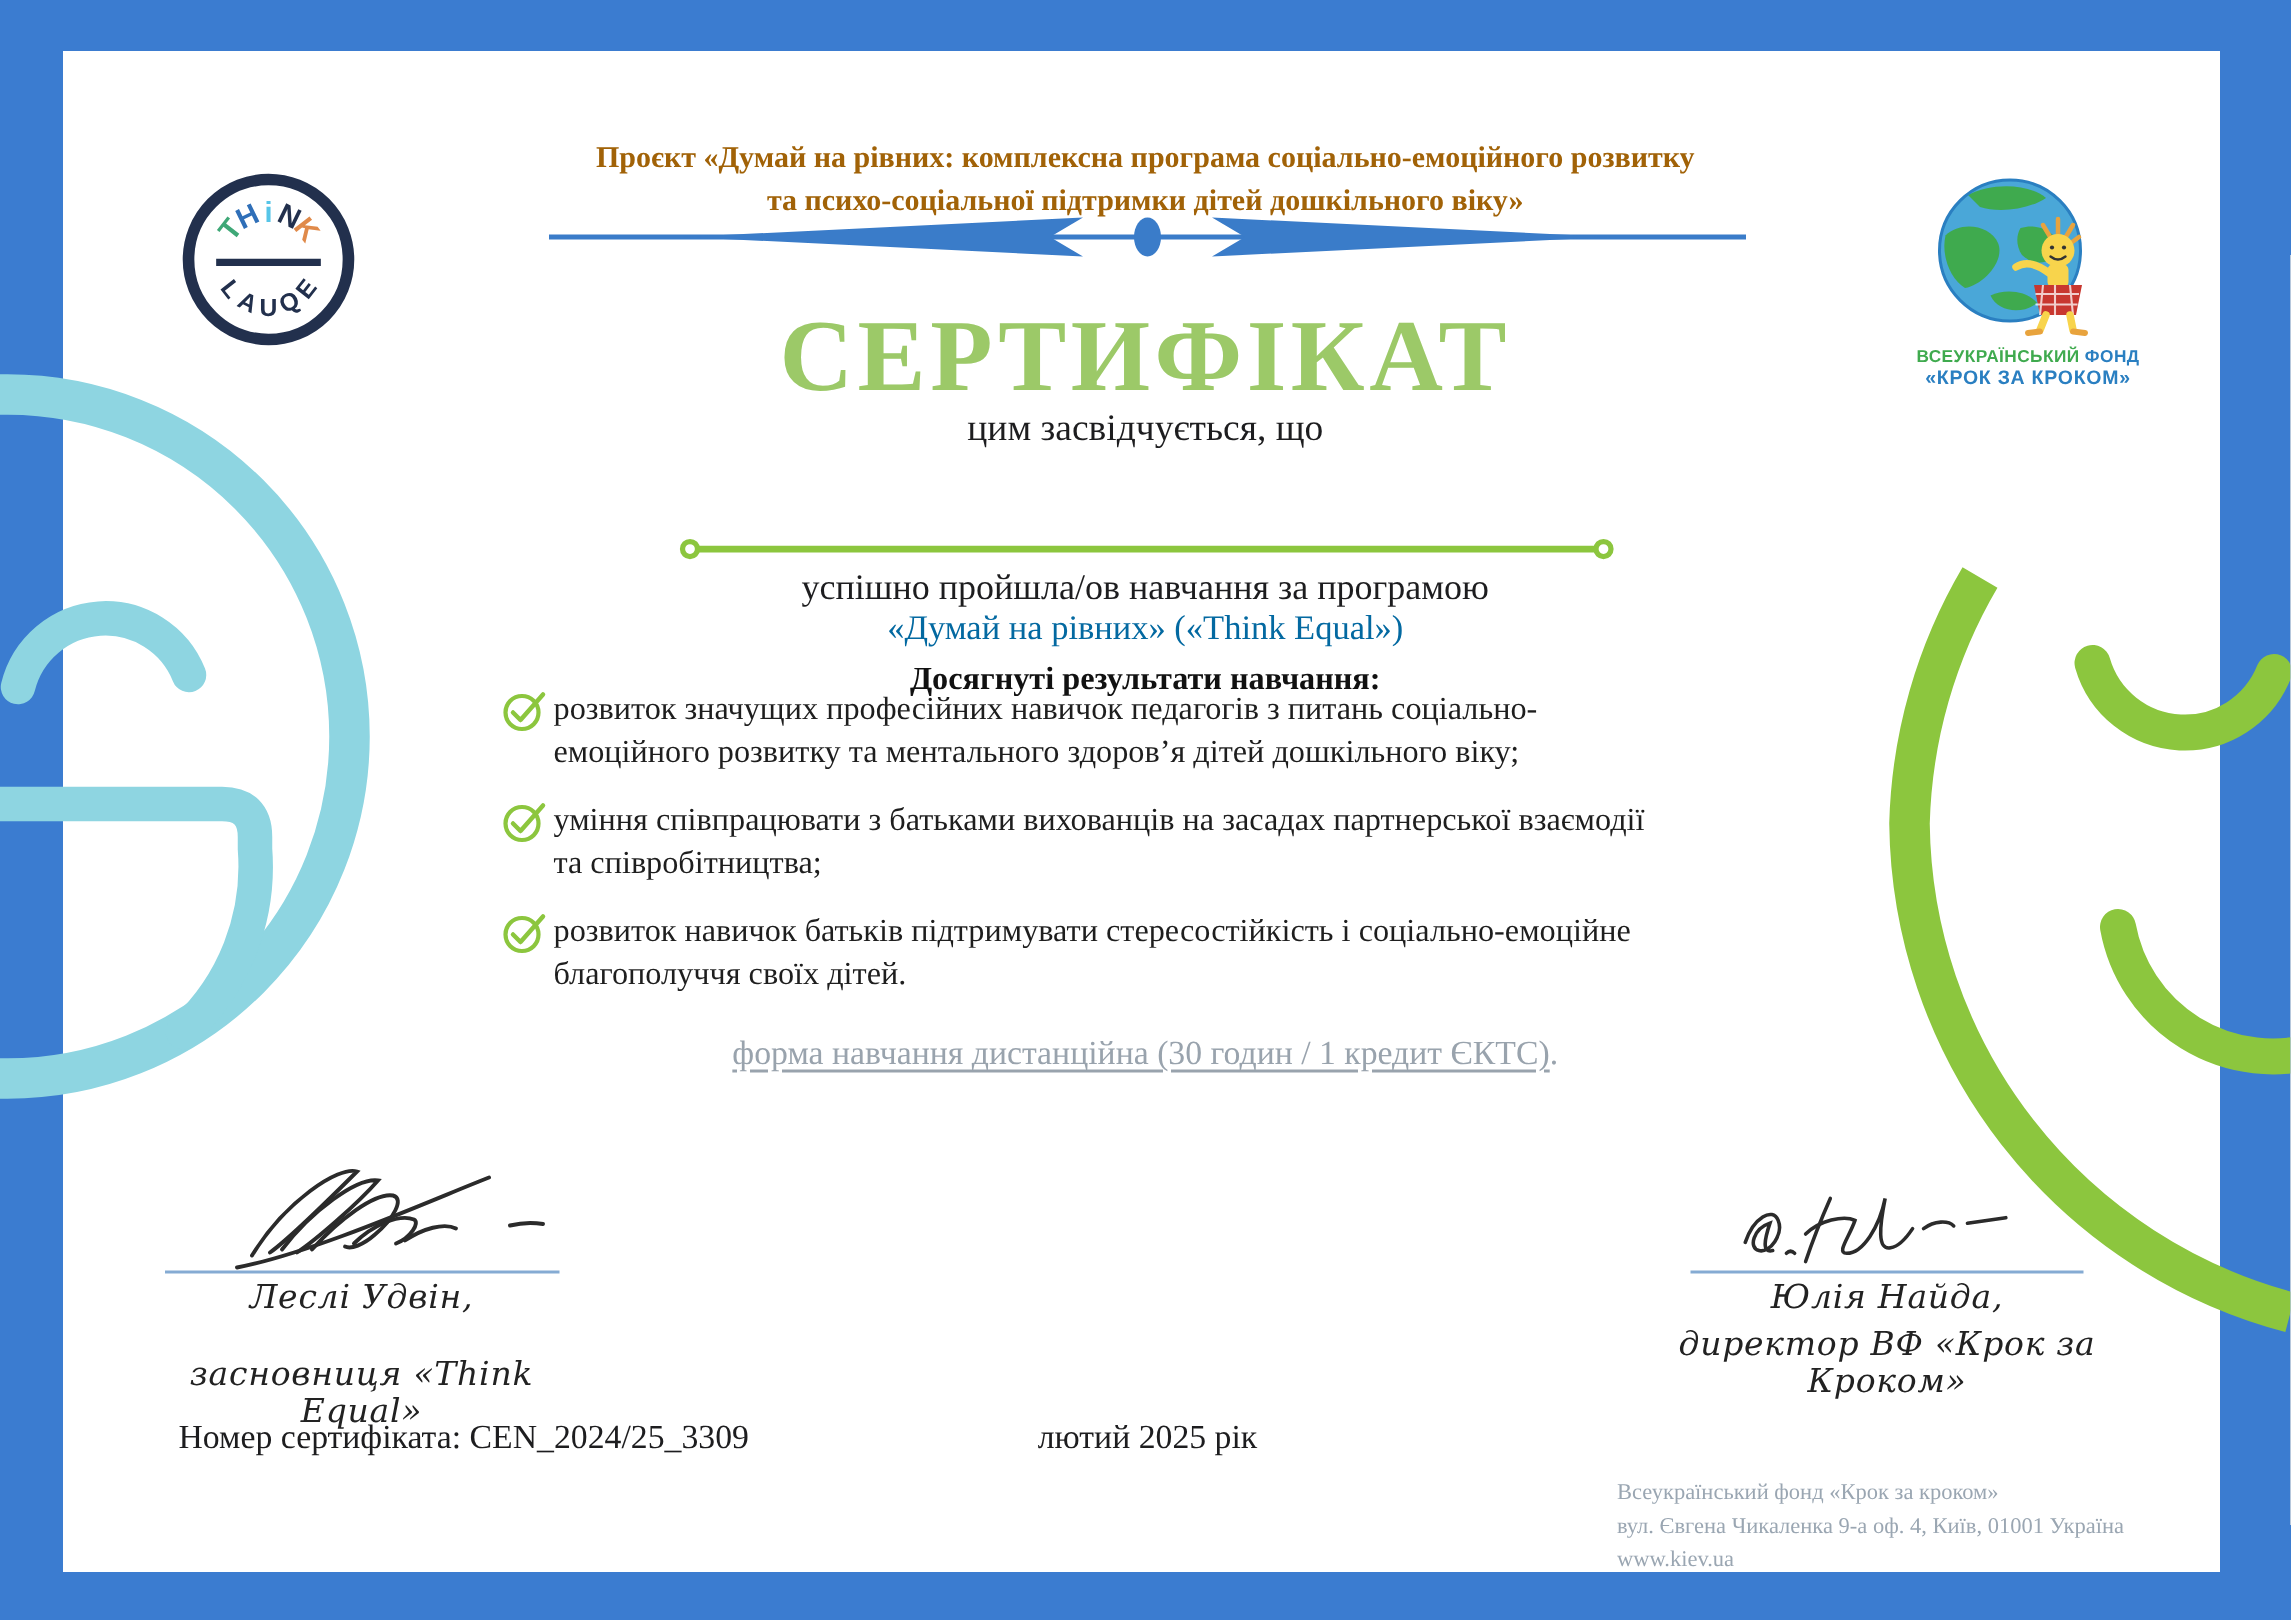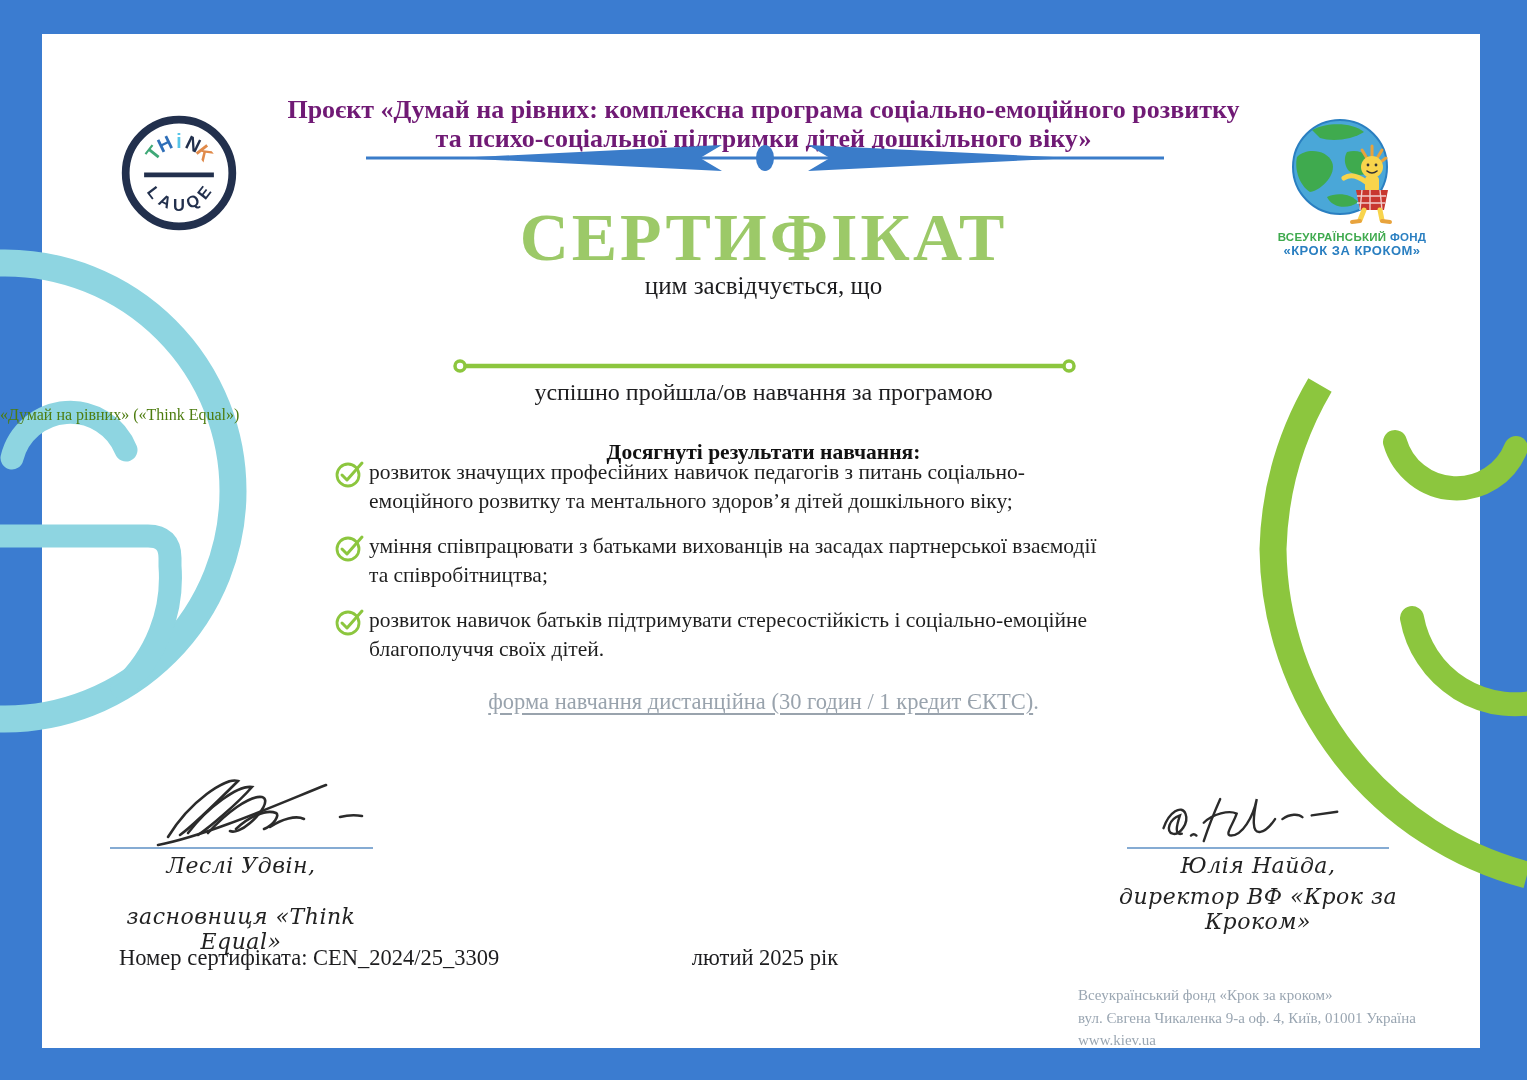--- a/index.html
+++ b/index.html
@@ -12,27 +12,27 @@
   .frame.bottom { left:0; bottom:0; width:100%; height:32px; }
   .frame.left   { left:0; top:0; width:42px; height:100%; }
   .frame.right  { right:0; top:0; width:47px; height:100%; }
 
   .deco-svg { position:absolute; left:0; top:0; z-index:2; pointer-events:none; }
 
   .content { position:absolute; inset:0; z-index:3; }
 
   .abs { position:absolute; }
 
-  .hdr-line { width:100%; text-align:center; color:#701a75; font-weight:bold; font-size:26px; line-height:1.5; }
+  .hdr-line { width:100%; text-align:center; color:#a16207; font-weight:bold; font-size:20px; line-height:1.5; }
 
   .title { width:100%; text-align:center; color:#9cc968; font-weight:bold; font-size:68px; letter-spacing:3px; }
   .certify { width:100%; text-align:center; color:#1d1d1f; font-size:25px; }
   .name { width:100%; text-align:center; color:#3d7ec4; font-size:51px; }
   .prog1 { width:100%; text-align:center; color:#1d1d1f; font-size:24px; }
-  .prog2 { width:100%; text-align:left; color:#4d7c0f; font-size:16px; }
+  .prog2 { width:100%; text-align:center; color:#0369a1; font-size:23px; }
   .results-heading { width:100%; text-align:center; color:#111; font-size:21.5px; font-weight:bold; }
 
   .bullets { left:335px; top:458px; width:782px; }
   .bullet { display:flex; align-items:flex-start; }
   .bullet + .bullet { margin-top:13px; }
   .bullet .bicon { flex:0 0 34px; margin-top:1px; }
   .bullet .btext { font-size:21.5px; line-height:1.33; color:#1e1e1e; }
   .b-gap-lg { margin-top:17px !important; }
 
   .form-line { width:100%; text-align:center; color:#99a3ad; font-size:22.5px; }

